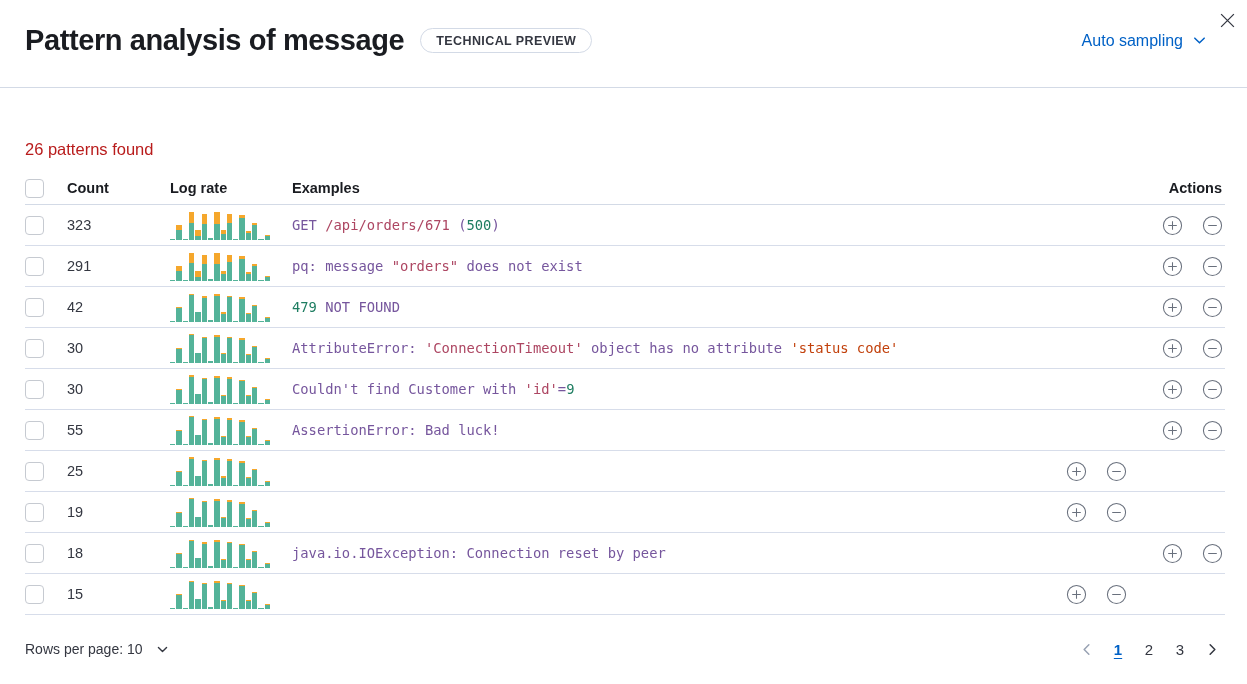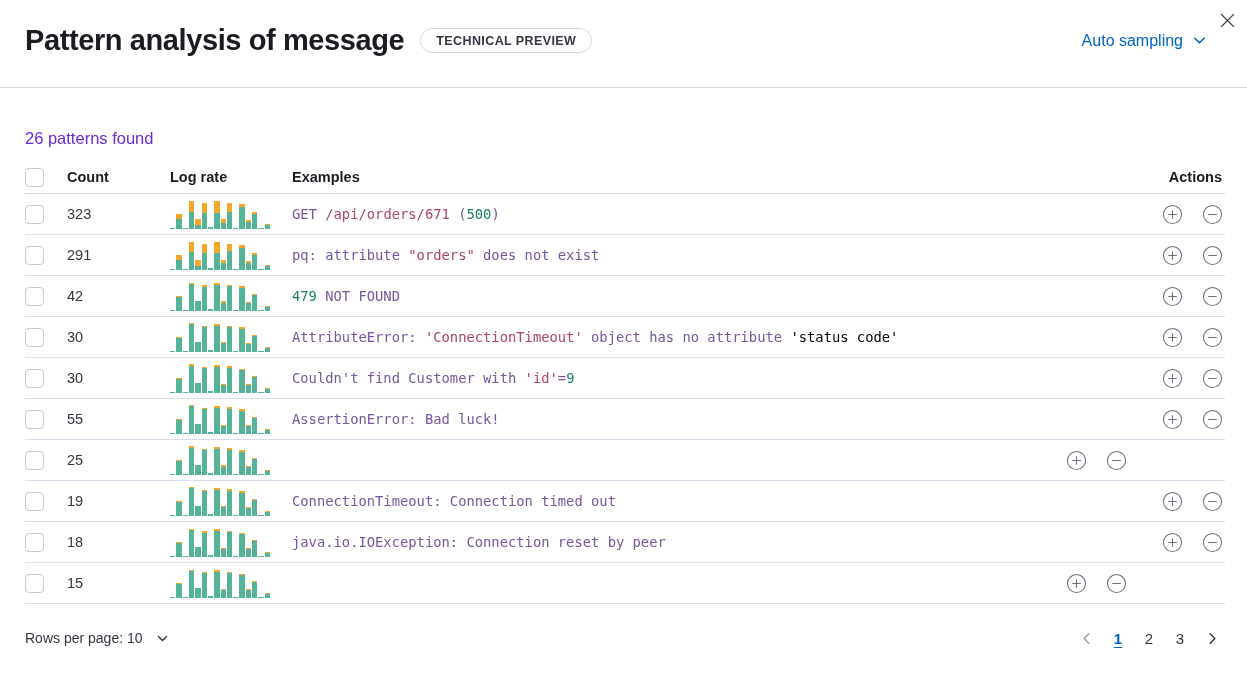--- a/index.html
+++ b/index.html
@@ -54,23 +54,23 @@
     position: absolute;
     top: 4px; right: 4px;
     width: 32px; height: 32px;
     display: flex; align-items: center; justify-content: center;
     background: none; border: none; cursor: pointer;
   }
 
   
   .content { padding: 0 22px 0 25px; }
   .summary {
-    margin-top: 41px;
+    margin-top: 52px;
     font-size: 16.5px;
-    color: #6d28d9;
+    color: #b91c1c;
   }
 
   .grid-row {
     display: grid;
     grid-template-columns: 42px 103px 122px 1fr 96px;
     align-items: center;
   }
   .thead {
     margin-top: 13px;
     height: 33px;
@@ -334,21 +334,21 @@
               <div class="bar">
                 <div class="seg" style="height: 0px; background: rgb(245, 167, 44);"></div>
                 <div class="seg" style="height: 0.9px; background: rgb(84, 179, 153);"></div>
               </div>
               <div class="bar">
                 <div class="seg" style="height: 0.9px; background: rgb(245, 167, 44);"></div>
                 <div class="seg" style="height: 3.9px; background: rgb(84, 179, 153);"></div>
               </div>
             </div>
       </div>
-      <div class="col-example"><span style="color: rgb(118, 86, 157);">pq: attribute </span><span style="color: rgb(173, 70, 98);">"orders"</span><span style="color: rgb(118, 86, 157);"> does not exist</span></div>
+      <div class="col-example"><span style="color: rgb(118, 86, 157);">pq: message </span><span style="color: rgb(173, 70, 98);">"orders"</span><span style="color: rgb(118, 86, 157);"> does not exist</span></div>
       <div class="col-actions">
         <button class="action-btn">
           <svg width="21" height="21" viewBox="0 0 22 22" fill="none" stroke="#69707d" stroke-width="1.1">
                 <circle cx="11" cy="11" r="9.5"></circle>
                 <path d="M11 6.5 V15.5 M6.5 11 H15.5"></path>
               </svg>
         </button>
         <button class="action-btn">
           <svg width="21" height="21" viewBox="0 0 22 22" fill="none" stroke="#69707d" stroke-width="1.1">
                 <circle cx="11" cy="11" r="9.5"></circle>
@@ -514,21 +514,21 @@
               <div class="bar">
                 <div class="seg" style="height: 0px; background: rgb(245, 167, 44);"></div>
                 <div class="seg" style="height: 0.9px; background: rgb(84, 179, 153);"></div>
               </div>
               <div class="bar">
                 <div class="seg" style="height: 0.6px; background: rgb(245, 167, 44);"></div>
                 <div class="seg" style="height: 4.2px; background: rgb(84, 179, 153);"></div>
               </div>
             </div>
       </div>
-      <div class="col-example"><span style="color: rgb(118, 86, 157);">AttributeError: </span><span style="color: rgb(173, 70, 98);">'ConnectionTimeout'</span><span style="color: rgb(118, 86, 157);"> object has no attribute </span><span style="color: #000000;">'status_code'</span></div>
+      <div class="col-example"><span style="color: rgb(118, 86, 157);">AttributeError: </span><span style="color: rgb(173, 70, 98);">'ConnectionTimeout'</span><span style="color: rgb(118, 86, 157);"> object has no attribute </span><span style="color: #c2410c;">'status_code'</span></div>
       <div class="col-actions">
         <button class="action-btn">
           <svg width="21" height="21" viewBox="0 0 22 22" fill="none" stroke="#69707d" stroke-width="1.1">
                 <circle cx="11" cy="11" r="9.5"></circle>
                 <path d="M11 6.5 V15.5 M6.5 11 H15.5"></path>
               </svg>
         </button>
         <button class="action-btn">
           <svg width="21" height="21" viewBox="0 0 22 22" fill="none" stroke="#69707d" stroke-width="1.1">
                 <circle cx="11" cy="11" r="9.5"></circle>
@@ -873,21 +873,20 @@
               <div class="bar">
                 <div class="seg" style="height: 0px; background: rgb(245, 167, 44);"></div>
                 <div class="seg" style="height: 0.9px; background: rgb(84, 179, 153);"></div>
               </div>
               <div class="bar">
                 <div class="seg" style="height: 0.6px; background: rgb(245, 167, 44);"></div>
                 <div class="seg" style="height: 4.2px; background: rgb(84, 179, 153);"></div>
               </div>
             </div>
       </div>
-      <div class="col-example"><span style="color: rgb(118, 86, 157);">ConnectionTimeout: Connection timed out</span></div>
       <div class="col-actions">
         <button class="action-btn">
           <svg width="21" height="21" viewBox="0 0 22 22" fill="none" stroke="#69707d" stroke-width="1.1">
                 <circle cx="11" cy="11" r="9.5"></circle>
                 <path d="M11 6.5 V15.5 M6.5 11 H15.5"></path>
               </svg>
         </button>
         <button class="action-btn">
           <svg width="21" height="21" viewBox="0 0 22 22" fill="none" stroke="#69707d" stroke-width="1.1">
                 <circle cx="11" cy="11" r="9.5"></circle>

